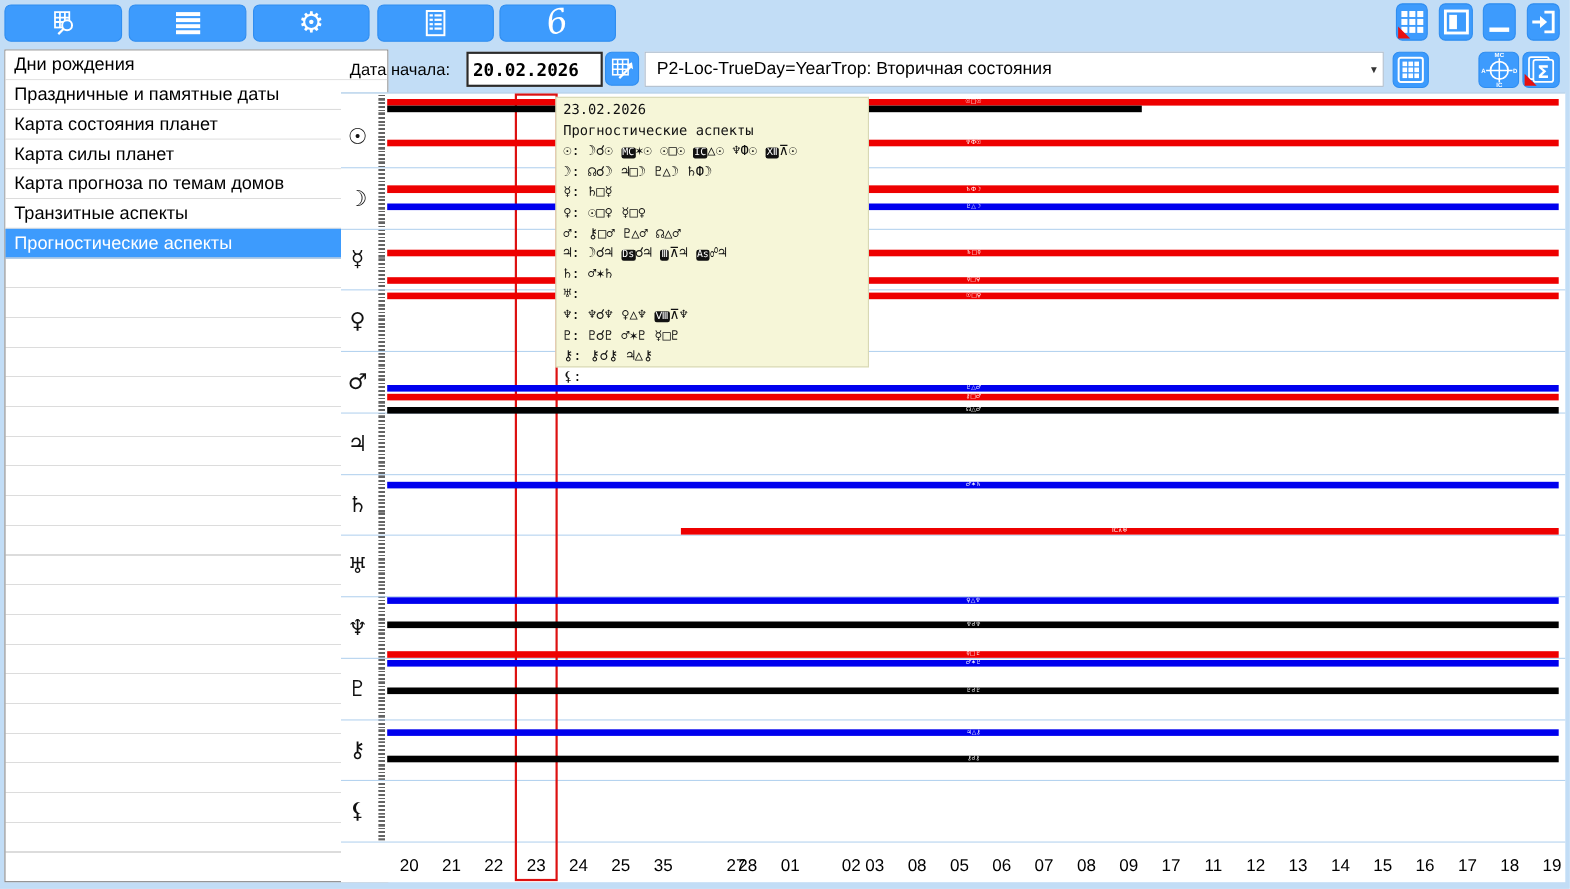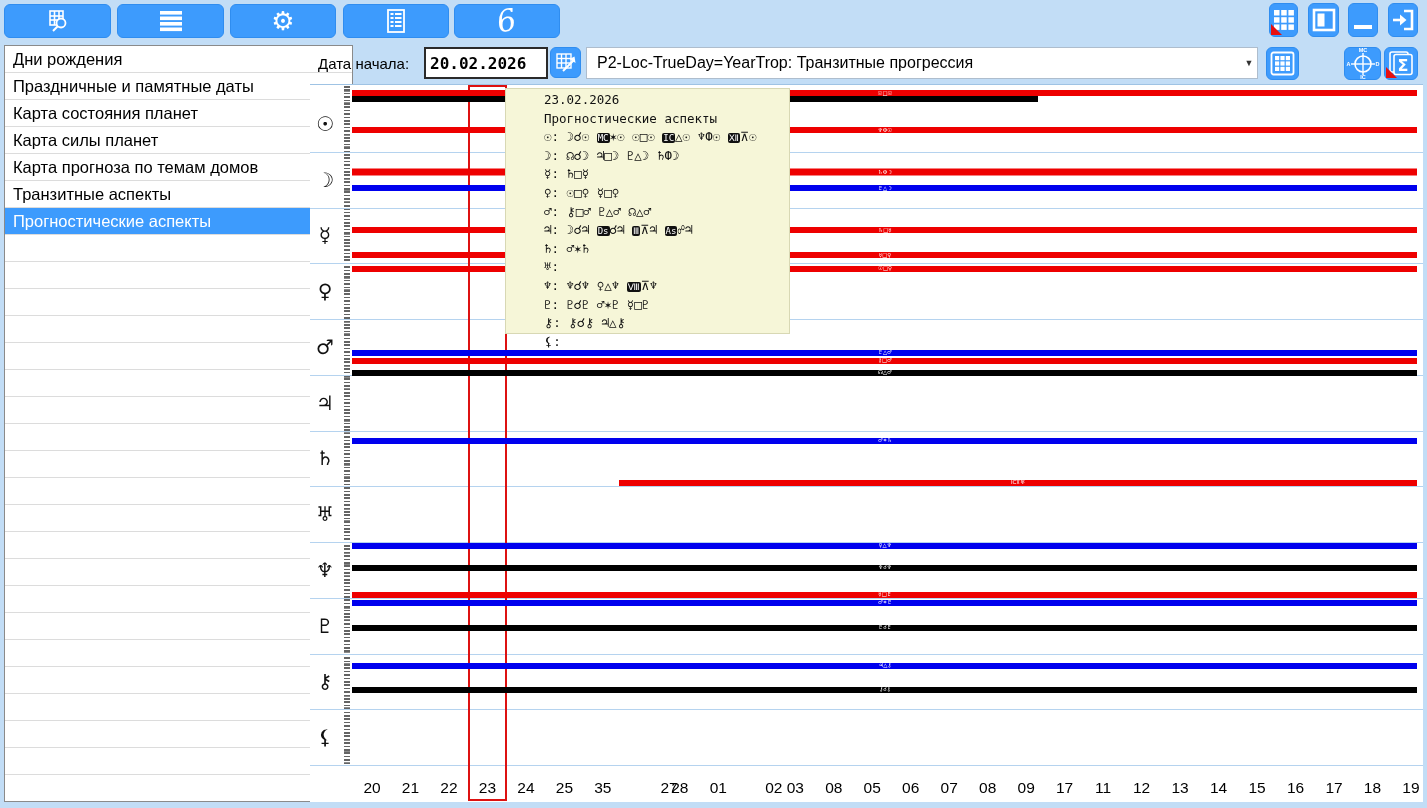--- a/index.html
+++ b/index.html
@@ -43,21 +43,21 @@
   .bar{position:absolute;height:6px;transform:translateY(-50%);}
   .bar .blab{position:absolute;left:50%;top:50%;transform:translate(-50%,-50%) scale(.6);
         font-size:9px;line-height:9px;color:#fff;white-space:nowrap;font-family:"DejaVu Sans",sans-serif;}
   #hl-box{position:absolute;border:2px solid #dd1111;box-sizing:border-box;background:transparent;}
   .day-lab{position:absolute;top:779px;transform:translateX(-50%);font-size:15.5px;color:#000;cursor:default;}
 
   
   #tooltip{position:absolute;left:505px;top:88px;width:285px;height:246px;background:#f6f6d8;
         border:1px solid #d8d8b4;box-sizing:border-box;padding:2px 6px;
         font-family:"DejaVu Sans Mono",monospace;font-size:12.5px;color:#111;}
-  #tooltip .tt-line{height:18.6px;line-height:18.6px;white-space:nowrap;overflow:hidden;margin-left:32px;}
+  #tooltip .tt-line{height:18.6px;line-height:18.6px;white-space:nowrap;overflow:hidden;}
   #tooltip .bdg{background:#111;color:#fff;font-size:9px;padding:0 1px;border-radius:2px;}
 
   .icon-txt{font-family:"DejaVu Sans",sans-serif;}
 </style>
 </head>
 <body>
 
 <div id="app">
 
   <div class="tbtn" style="left:4px;top:4px;width:107px;height:34px;">
@@ -175,21 +175,21 @@
             <line x1="2" y1="11" x2="16" y2="11"></line>
           <line x1="6.5" y1="2" x2="6.5" y2="16"></line>
             <line x1="11" y1="2" x2="11" y2="16"></line>
         </g>
         <line x1="8" y1="19" x2="19" y2="8" stroke="#fff" stroke-width="2"></line>
         <polygon points="19.5,4.5 20.5,11 14.5,7" fill="#fff"></polygon>
       </svg>
     </span>
   </div>
   <div id="combo">
-    <span class="val">P2-Loc-TrueDay=YearTrop: Транзитные прогрессия</span>
+    <span class="val">P2-Loc-TrueDay=YearTrop: Вторичная состояния</span>
     <span class="caret">▼</span>
   </div>
   <div class="tbtn" style="left:1266px;top:47px;width:33px;height:33px;">
     <span>
       <svg width="25" height="25" viewBox="0 0 25 25">
         <rect x="1.5" y="1.5" width="22" height="22" rx="2" fill="none" stroke="#fff" stroke-width="1.8"></rect>
         <g fill="#fff">
           <rect x="5" y="5" width="4.2" height="4.2"></rect>
             <rect x="10.4" y="5" width="4.2" height="4.2"></rect>
             <rect x="15.8" y="5" width="4.2" height="4.2"></rect>

